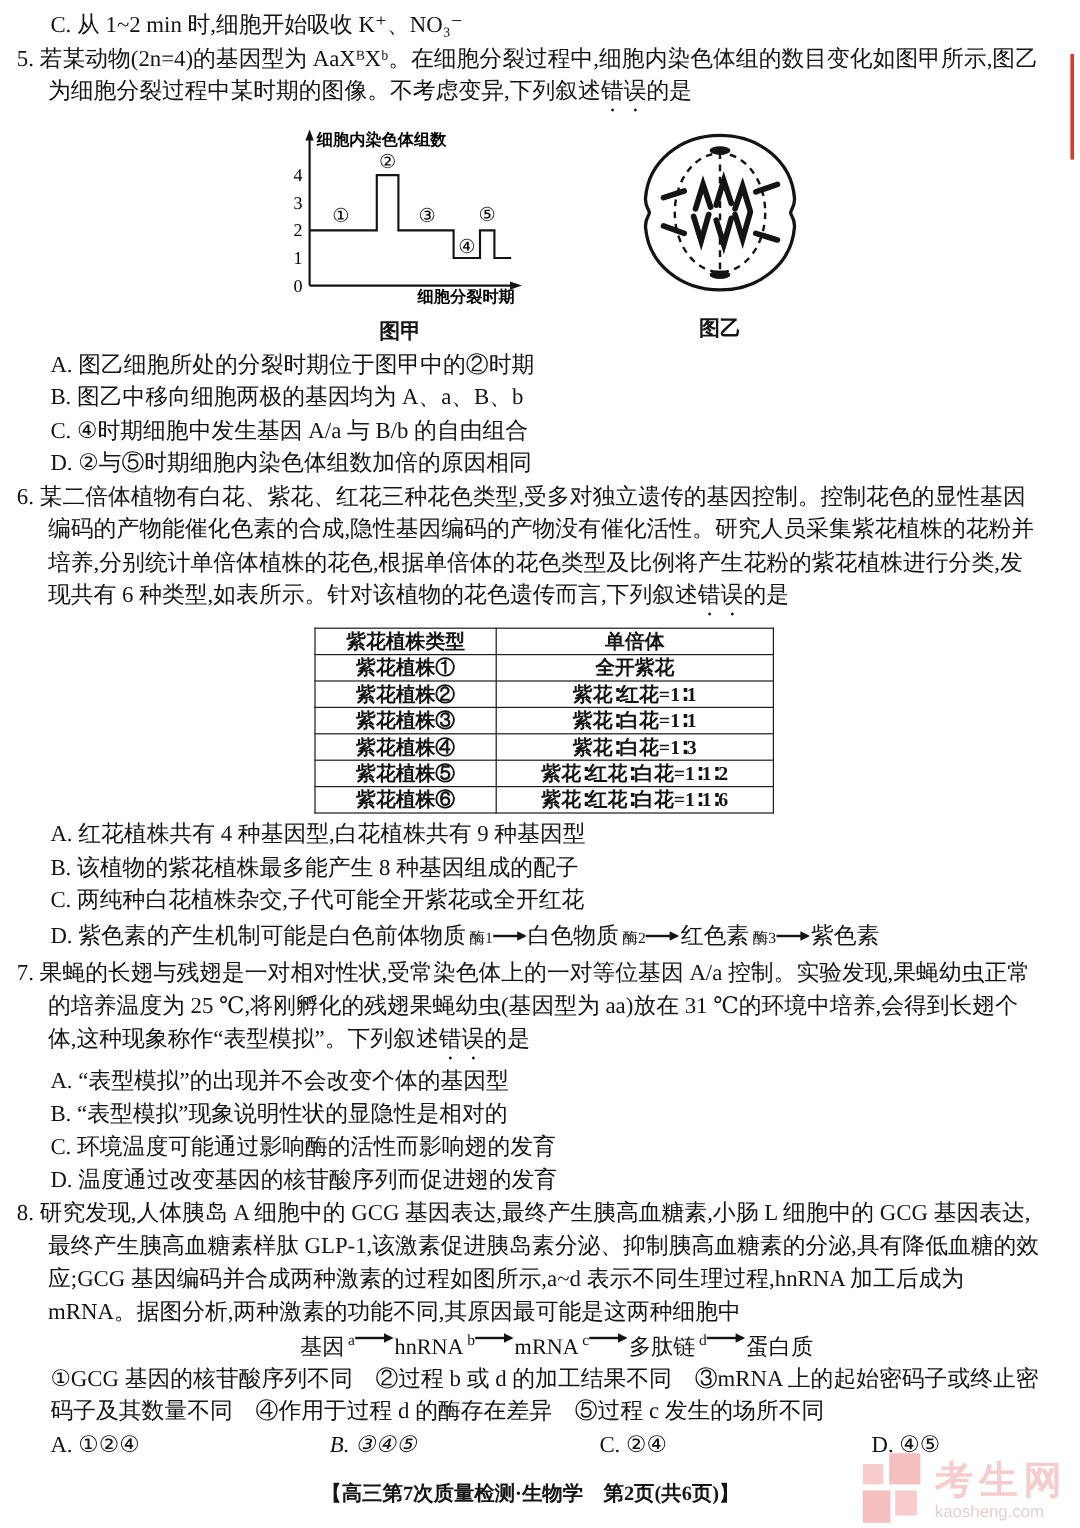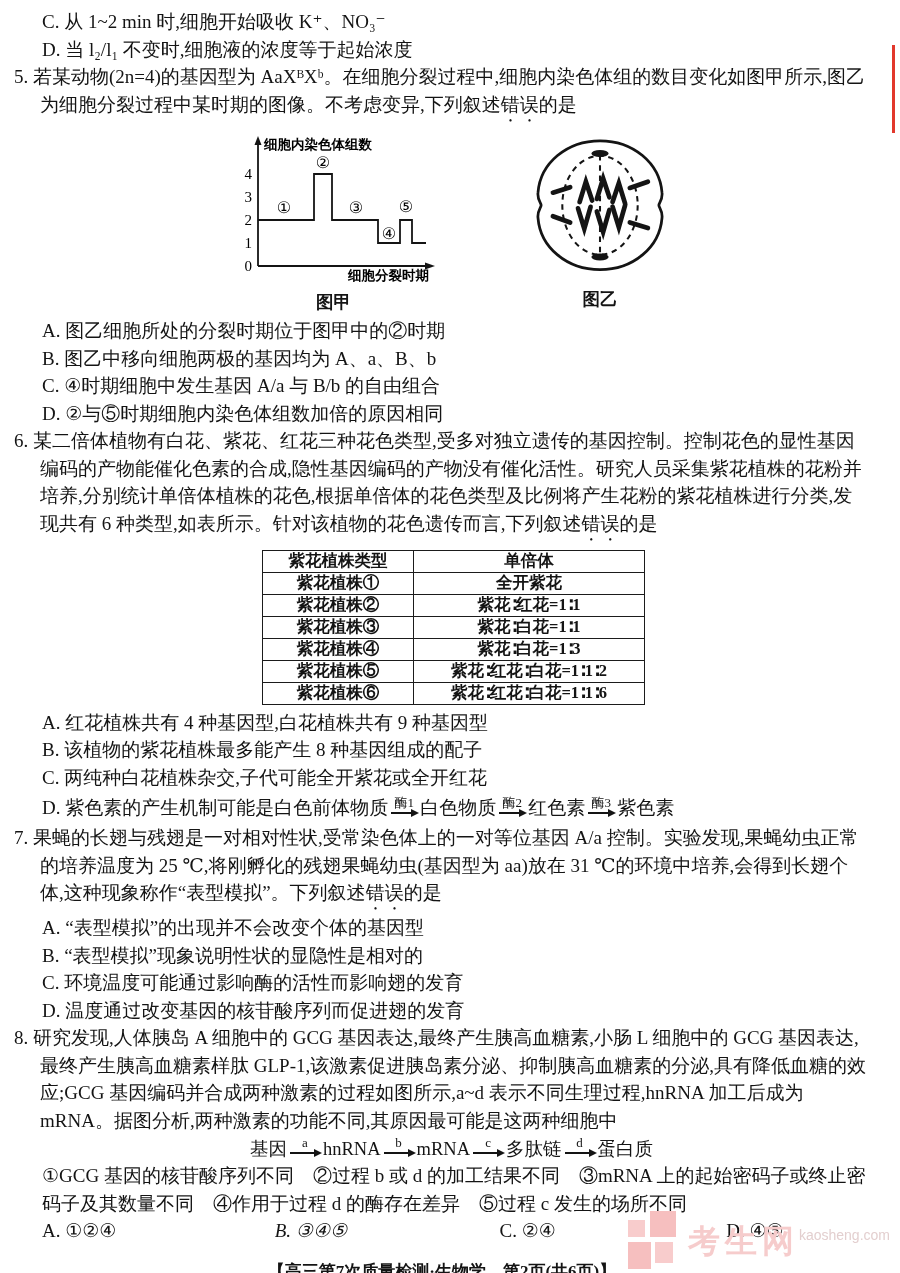--- a/index.html
+++ b/index.html
@@ -23,21 +23,21 @@
   
   table.htable{border-collapse:collapse;margin:5px 0 4px 248px;padding-left:10px;}
   table.htable td,table.htable th{
     border:1.5px solid #1b1b1b;text-align:center;vertical-align:middle;
     font-size:16.5px;font-weight:bold;line-height:20px;height:21px;padding:0 6px;
   }
   table.htable .c1{width:138px;}
   table.htable .c2{width:218px;}
   
   .flexline{display:flex;align-items:center;}
-  .rxn{display:flex;flex-direction:column;align-items:center;margin:0 3px;}
+  .rxn{display:flex;align-items:center;margin:0 3px;}
   .rxn-lbl{font-size:13px;line-height:13px;}
   .arr{display:block;position:relative;width:26px;height:2px;background:#141414;margin-top:3px;margin-bottom:5px;}
   .arr::after{content:"";position:absolute;right:-2px;top:-3.5px;width:0;height:0;
     border-top:4.5px solid transparent;border-bottom:4.5px solid transparent;border-left:8px solid #141414;}
   .diagram{display:flex;align-items:flex-start;margin:2px 0 0 236px;font-size:18.5px;line-height:26px;}
   .diagram .rxn .arr{width:30px;}
   
   .choices span{display:inline-block;}
   .ch-a{width:228px;} .ch-b{width:220px;font-style:italic;} .ch-c{width:222px;}
   
@@ -45,31 +45,30 @@
   
   .corner-line{position:absolute;top:45px;right:5px;width:3px;height:88px;background:#e2382c;}
   
   .wm{position:absolute;right:10px;bottom:2px;display:flex;align-items:center;gap:8px;}
   .wm-blocks{position:relative;width:52px;height:60px;}
   .wm-blocks i{position:absolute;display:block;background:#f6bfbf;}
   .wm-b1{left:0;top:9px;width:17px;height:17px;background:#f8cccc !important;}
   .wm-b2{left:22px;top:0;width:26px;height:26px;}
   .wm-b3{left:0;top:31px;width:23px;height:27px;}
   .wm-b4{left:27px;top:31px;width:18px;height:21px;background:#f8cccc !important;}
-  .wm-text{display:flex;flex-direction:row;line-height:1;}
+  .wm-text{display:flex;flex-direction:column;line-height:1;}
   .wm-cn{font-size:32px;font-weight:bold;color:#f6cccc;letter-spacing:5px;}
   .wm-en{font-size:14px;color:#e3cfcf;font-family:"Liberation Sans","DejaVu Sans",sans-serif;margin-top:3px;}
 </style>
 </head>
 <body>
 
 <div class="page">
 
   <div class="line opt">C. 从 1~2 min 时,细胞开始吸收 K⁺、NO₃⁻</div>
-  <div class="line opt">D. 当 l₂/l₁ 不变时,细胞液的浓度等于起始浓度</div>
 
   <div class="line q"><span>5. 若某动物(2n=4)的基因型为 AaXᴮXᵇ。在细胞分裂过程中,细胞内染色体组的数目变化如图甲所示,图乙为细胞分裂过程中某时期的图像。不考虑变异,下列叙述</span><span class="emph">错误</span><span>的是</span></div>
 
   <div class="figures">
     <div class="figblock">
       <svg width="215" height="152" viewBox="0 0 215 152">
 
         <line x1="32" y1="136" x2="32" y2="12" stroke="#141414" stroke-width="1.8"></line>
         <polygon points="32,6 28.5,15 35.5,15" fill="#141414"></polygon>
         <line x1="32" y1="136" x2="202" y2="136" stroke="#141414" stroke-width="1.8"></line>

